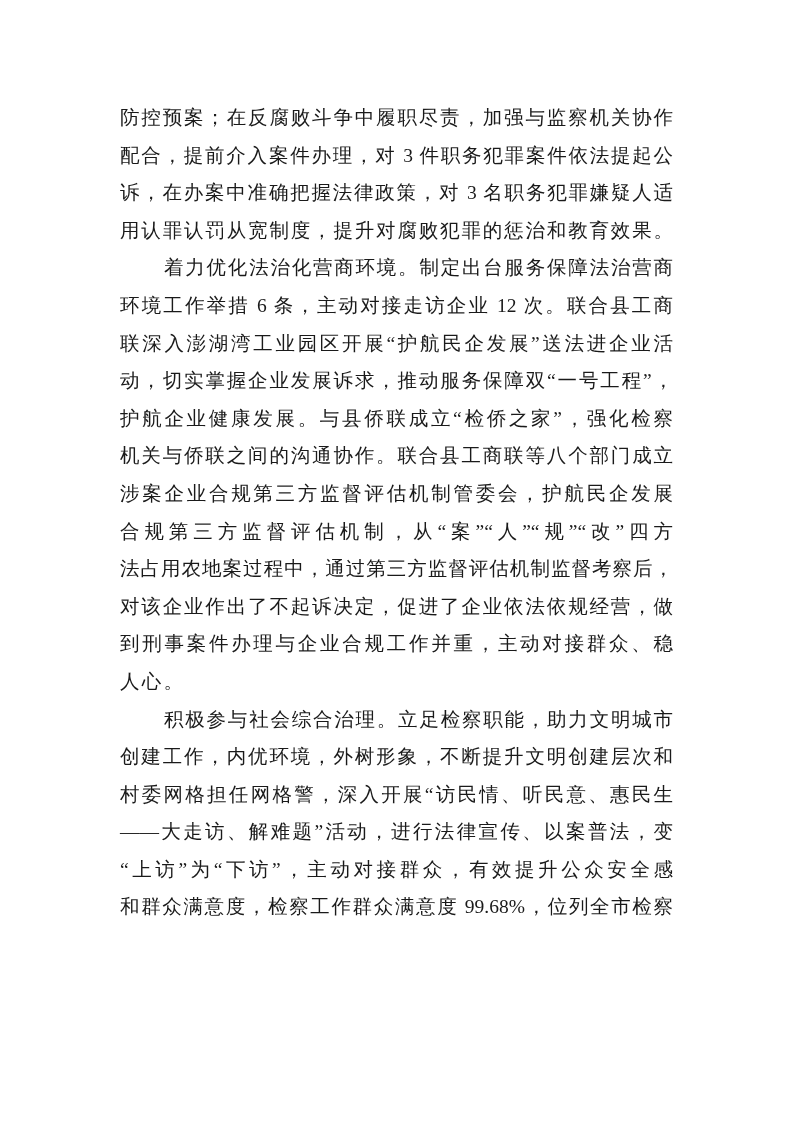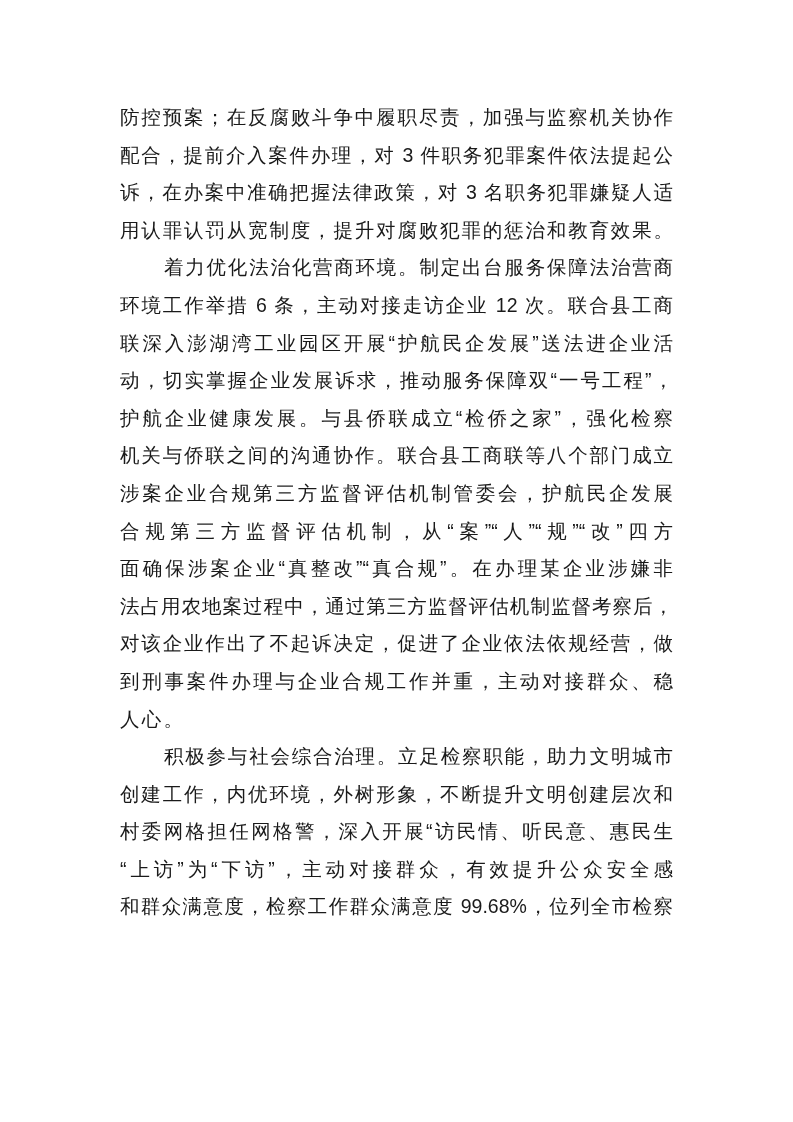--- a/index.html
+++ b/index.html
@@ -24,21 +24,21 @@
     .text-body {
       position: absolute;
       left: 120px;
       top: 99px;
       width: 553px;
     }
     .line {
       display: block;
       height: 37.6px;
       line-height: 37.6px;
-      font-family: Liberation Sans, sans-serif;
+      font-family: Liberation Serif, serif;
       font-size: 19.5px;
       color: #1a1a1a;
       white-space: nowrap;
       text-align: justify;
       text-align-last: justify;
       overflow: visible;
     }
     .line.indent {
       padding-left: 44px;
       width: 509px;
@@ -63,29 +63,29 @@
 
     <div>
       <span class="line indent">着力优化法治化营商环境。制定出台服务保障法治营商</span>
       <span class="line">环境工作举措 6 条，主动对接走访企业 12 次。联合县工商</span>
       <span class="line">联深入澎湖湾工业园区开展“护航民企发展”送法进企业活</span>
       <span class="line">动，切实掌握企业发展诉求，推动服务保障双“一号工程”，</span>
       <span class="line">护航企业健康发展。与县侨联成立“检侨之家”，强化检察</span>
       <span class="line">机关与侨联之间的沟通协作。联合县工商联等八个部门成立</span>
       <span class="line">涉案企业合规第三方监督评估机制管委会，护航民企发展</span>
       <span class="line">合规第三方监督评估机制，从“案”“人”“规”“改”四方</span>
-      <span class="line">面确保涉案企业“真整改”“真合规”。在办理某企业涉嫌非</span>
       <span class="line">法占用农地案过程中，通过第三方监督评估机制监督考察后，</span>
       <span class="line">对该企业作出了不起诉决定，促进了企业依法依规经营，做</span>
       <span class="line">到刑事案件办理与企业合规工作并重，主动对接群众、稳</span>
       <span class="line last">人心。</span>
     </div>
 
     <div>
       <span class="line indent">积极参与社会综合治理。立足检察职能，助力文明城市</span>
       <span class="line">创建工作，内优环境，外树形象，不断提升文明创建层次和</span>
       <span class="line">村委网格担任网格警，深入开展“访民情、听民意、惠民生</span>
+      <span class="line">——大走访、解难题”活动，进行法律宣传、以案普法，变</span>
       <span class="line">“上访”为“下访”，主动对接群众，有效提升公众安全感</span>
       <span class="line">和群众满意度，检察工作群众满意度 99.68%，位列全市检察</span>
     </div>
 
   </div>
 </div>
 
 </body></html>

